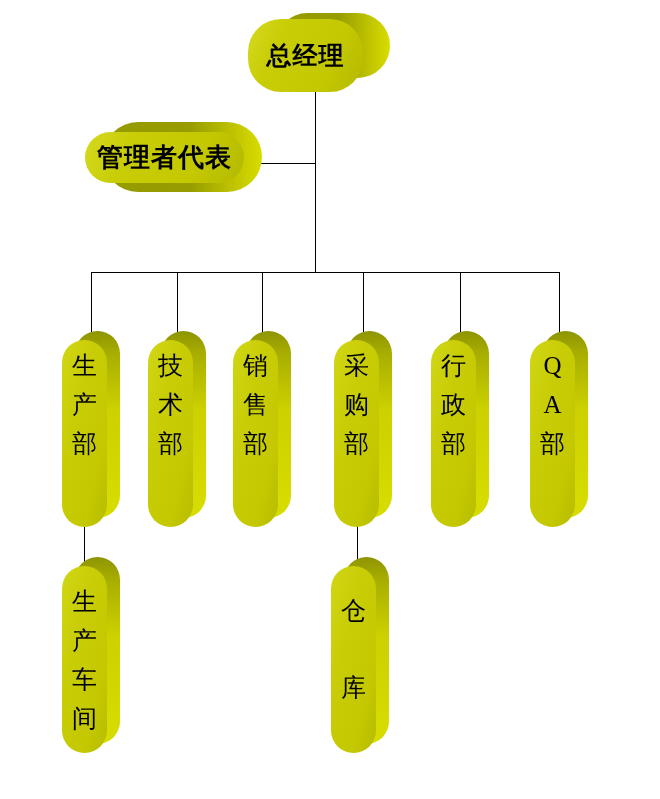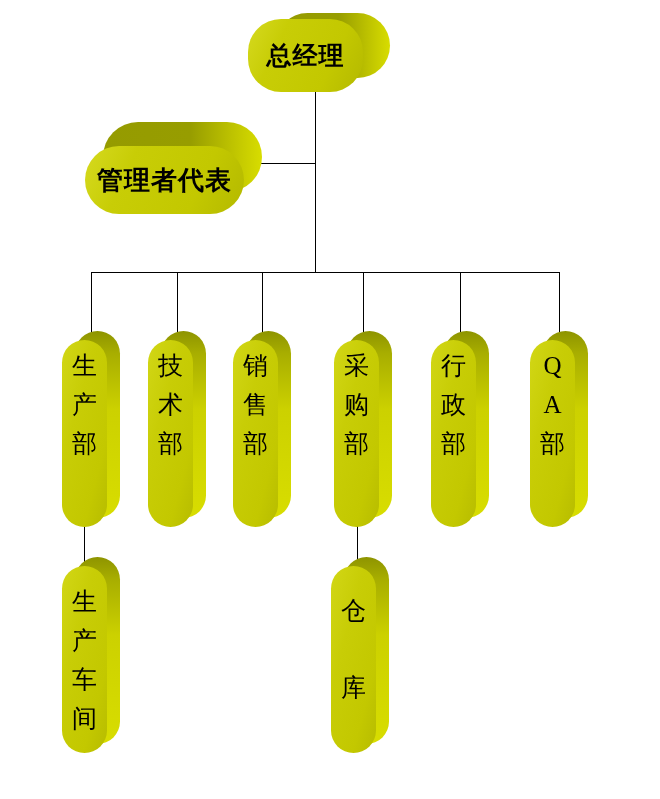--- a/index.html
+++ b/index.html
@@ -35,21 +35,21 @@
     color: #000; font-weight: bold; letter-spacing: 1px; white-space: nowrap;
   }
 
   .node-gm  { left: 248px; top: 13px;  width: 142px; height: 80px; }
   .node-gm .pill-back  { left: 27px; top: 0;    width: 115px; height: 65px; }
   .node-gm .pill-face  { left: 0;    top: 6px; width: 115px; height: 73px; }
   .node-gm .hlabel { font-size: 25px; }
 
   .node-rep { left: 85px; top: 122px; width: 177px; height: 88px; }
   .node-rep .pill-back { left: 18px; top: 0;    width: 159px; height: 70px; border-radius: 35px; }
-  .node-rep .pill-face { left: 0;    top: 24px; width: 159px; height: 68px; border-radius: 35px; }
+  .node-rep .pill-face { left: 0;    top: 10px; width: 159px; height: 51px; border-radius: 35px; }
   .node-rep .hlabel { font-size: 26px; }
 
   
   .vnode { width: 58px; height: 196px; }
   .vnode .pill-back {
     left: 13px; top: 0; width: 45px; height: 187px; border-radius: 23px;
     background: linear-gradient(to bottom, #8e9400 0%, #a8ae00 12%, #ccd100 42%, #d8dd00 100%);
   }
   .vnode .pill-face {
     left: 0; top: 9px; width: 45px; height: 187px; border-radius: 23px;

